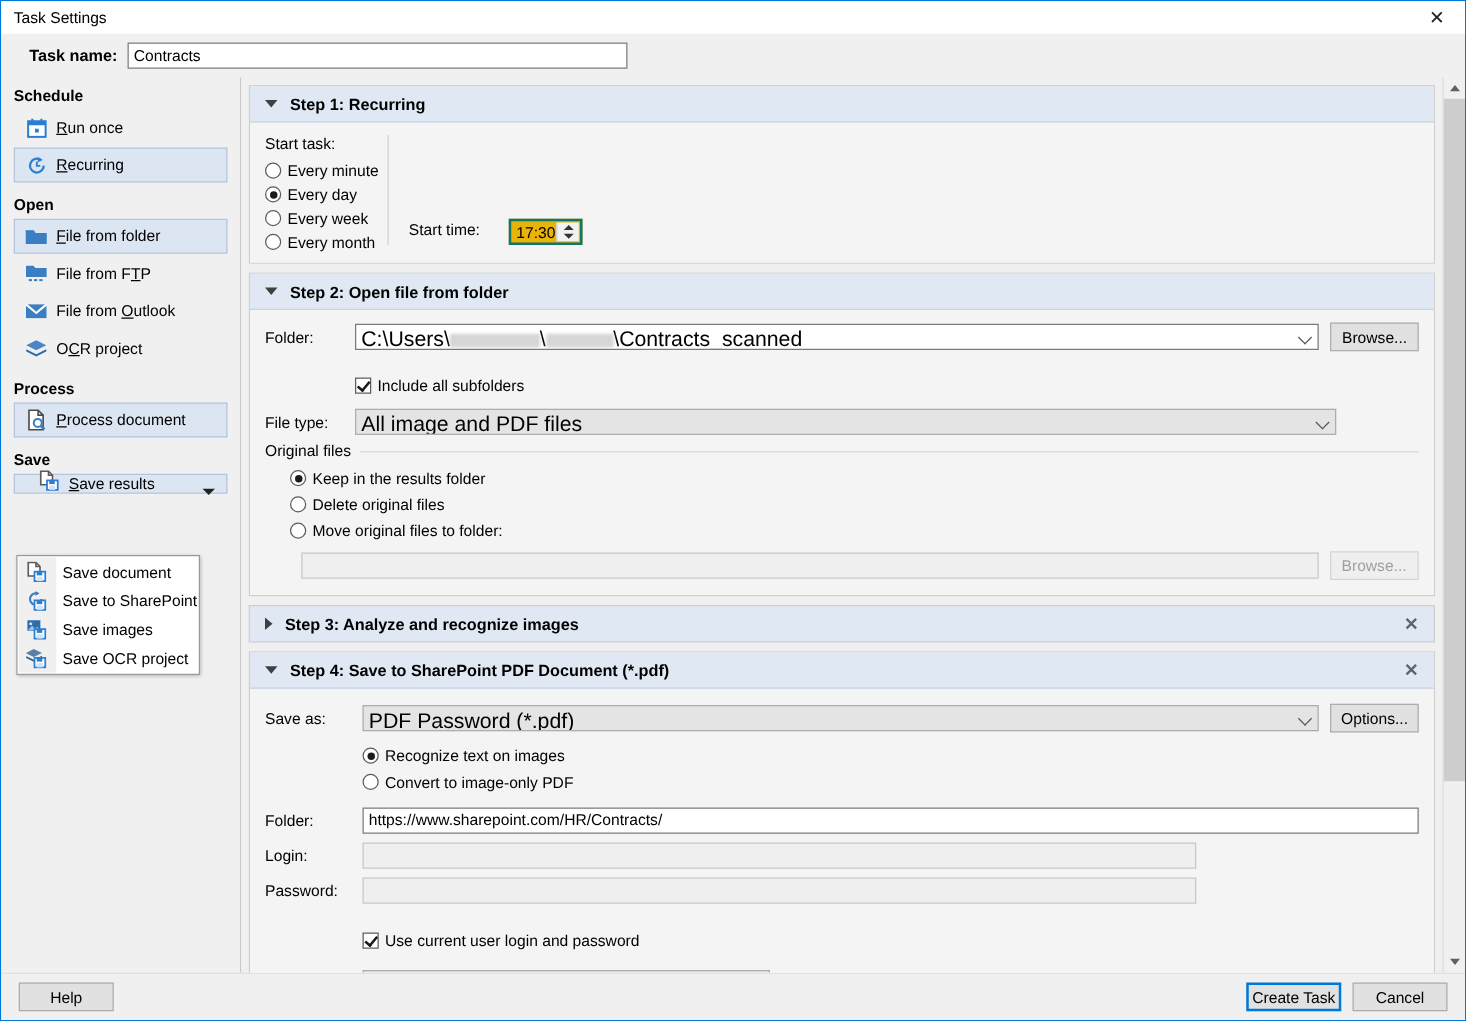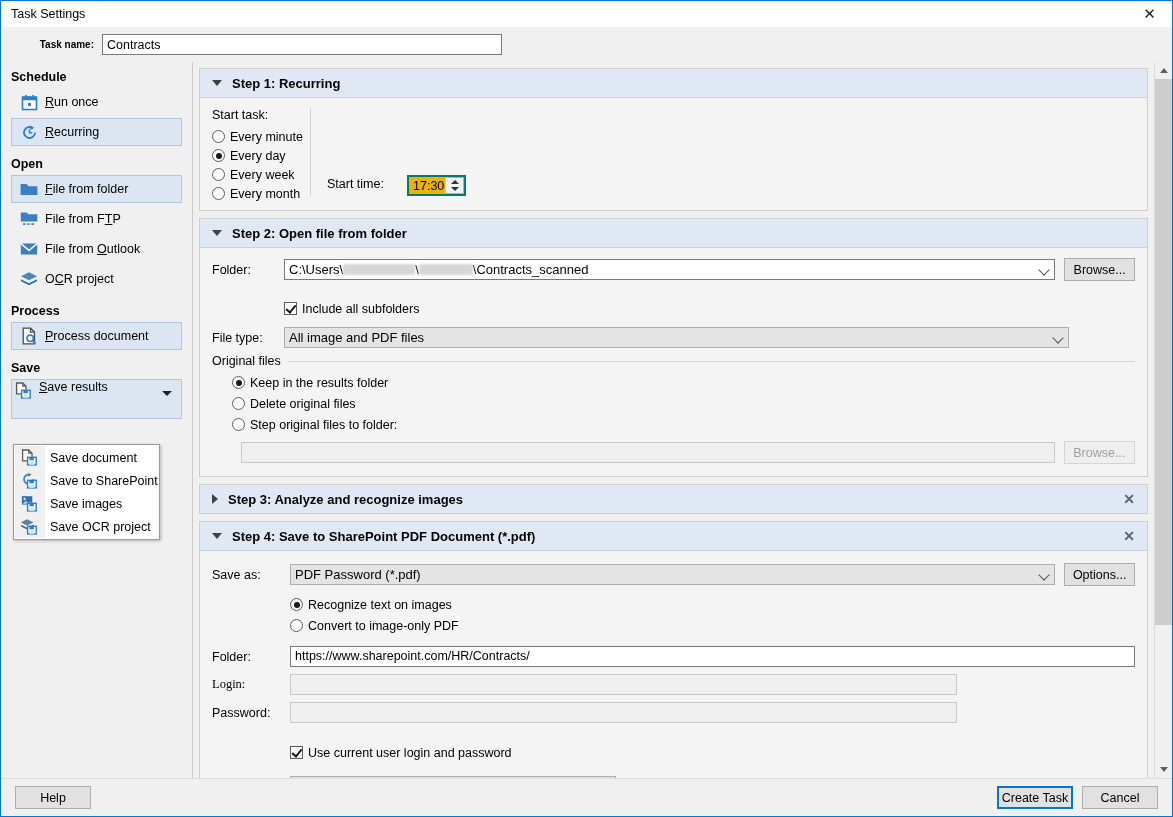--- a/index.html
+++ b/index.html
@@ -29,21 +29,21 @@
     position:absolute;right:0;top:0;width:45px;height:26px;
     display:flex;align-items:center;justify-content:center;
     font-size:15px;color:#222;cursor:default;
   }
   
   .namerow{
     flex:0 0 35px;background:#f0f0f0;display:flex;align-items:center;
     padding-left:0;
   }
   .namerow .lbl{
-    width:93px;text-align:right;font-weight:bold;font-size:10px;padding-right:8px;
+    width:93px;text-align:right;font-weight:bold;font-size:13px;padding-right:8px;
   }
   .namerow input{
     width:400px;height:21px;box-sizing:border-box;
     border:1px solid #7a7a7a;background:#fff;
     font-family:"Liberation Sans",sans-serif;font-size:12.5px;
     padding:0 4px;color:#000;outline:none;
   }
   
   .bodysplit{flex:1 1 auto;display:flex;min-height:0;}
   
@@ -59,22 +59,22 @@
     height:28px;margin:0 10px 2px 10px;display:flex;align-items:center;
     padding-left:6px;box-sizing:border-box;border:1px solid transparent;
     font-size:12.5px;cursor:default;
   }
   .sbitem .ico{width:22px;height:20px;flex:0 0 22px;margin-right:5px;
     display:flex;align-items:center;justify-content:center;}
   .sbitem.sel{background:#dce6f2;border:1px solid #b5c6dc;}
   u{text-decoration:underline;}
   
   .savebtn{
-    height:40px;margin:0 10px 0 10px;display:flex;align-items:flex-start;
-    padding-left:0;box-sizing:border-box;
+    height:16px;margin:0 10px 0 10px;display:flex;align-items:flex-end;
+    padding-left:16px;box-sizing:border-box;
     background:#dce6f2;border:1px solid #b5c6dc;font-size:12.5px;cursor:default;
     position:relative;
   }
   .savebtn .ico{width:22px;height:20px;flex:0 0 22px;margin-right:5px;
     display:flex;align-items:center;justify-content:center;}
   .savebtn .carat{position:absolute;right:9px;top:11px;
     width:0;height:0;border-left:5px solid transparent;border-right:5px solid transparent;
     border-top:5px solid #222;}
   
   .menu{
@@ -121,21 +121,21 @@
       position:relative;box-sizing:border-box;}
   .cb.on::after{content:"";position:absolute;left:3px;top:0px;width:4px;height:8px;
       border-right:2px solid #1a1a1a;border-bottom:2px solid #1a1a1a;transform:rotate(40deg);}
   .chk{display:flex;align-items:center;height:19px;font-size:12.5px;cursor:default;margin-top:11px;}
   .frow{display:flex;align-items:center;margin-bottom:7px;}
   .flbl{width:72px;flex:0 0 72px;font-size:12.5px;}
   .txt{height:21px;box-sizing:border-box;border:1px solid #7a7a7a;background:#fff;
        font-family:"Liberation Sans",sans-serif;font-size:12.5px;padding:2px 4px 0 4px;color:#000;overflow:hidden;white-space:nowrap;}
   .txt.flat{border:1px solid #c8c8c8;background:#efefef;}
   .combo{height:21px;box-sizing:border-box;border:1px solid #7a7a7a;background:#fff;
-       font-size:13px;padding:2px 22px 0 4px;position:relative;white-space:nowrap;overflow:hidden;}
+       font-size:17px;padding:2px 22px 0 4px;position:relative;white-space:nowrap;overflow:hidden;}
   .combo.gray{background:#e4e4e4;border:1px solid #adadad;}
   .combo .cv{position:absolute;right:6px;top:6px;width:7px;height:7px;
        border-right:1.6px solid #555;border-bottom:1.6px solid #555;transform:rotate(45deg);}
   .btn{height:23px;min-width:66px;box-sizing:border-box;border:1px solid #adadad;background:#e1e1e1;
        font-family:"Liberation Sans",sans-serif;font-size:12.5px;color:#000;cursor:default;
        display:flex;align-items:center;justify-content:center;}
   .btn.dis{color:#a0a0a0;background:#efefef;border-color:#d4d4d4;}
   .legend{display:flex;align-items:center;margin:4px 0 4px 0;}
   .legend .lt{font-size:12.5px;padding-right:7px;}
   .legend .ln{flex:1 1 auto;height:1px;background:#d6d6d6;}
@@ -432,21 +432,21 @@
               <div class="radio" style="height:21px;">
                 <span class="rd on"></span>
                 <span>Keep in the results folder</span>
               </div>
               <div class="radio" style="height:21px;">
                 <span class="rd"></span>
                 <span>Delete original files</span>
               </div>
               <div class="radio" style="height:21px;">
                 <span class="rd"></span>
-                <span>Step original files to folder:</span>
+                <span>Move original files to folder:</span>
               </div>
             </div>
 
             <div class="frow" style="margin-top:6px;margin-bottom:0;">
               <div class="flbl" style="width:29px;flex:0 0 29px;"></div>
               <div class="txt flat" style="width:820px;"></div>
               <div class="btn dis" style="margin-left:9px;width:72px;">Browse...</div>
             </div>
 
           </div>
@@ -487,21 +487,21 @@
                 <span>Convert to image-only PDF</span>
               </div>
             </div>
 
             <div class="frow" style="margin-top:10px;">
               <div class="flbl" style="width:78px;flex:0 0 78px;">Folder:</div>
               <div class="txt" style="width:862px;">https://www.sharepoint.com/HR/Contracts/</div>
             </div>
 
             <div class="frow">
-              <div class="flbl" style="width:78px;flex:0 0 78px;font-family:Liberation Serif, serif;">Login:</div>
+              <div class="flbl" style="width:78px;flex:0 0 78px;">Login:</div>
               <div class="txt flat" style="width:667px;"></div>
             </div>
 
             <div class="frow" style="margin-bottom:9px;">
               <div class="flbl" style="width:78px;flex:0 0 78px;">Password:</div>
               <div class="txt flat" style="width:667px;"></div>
             </div>
 
             <div class="frow" style="margin-bottom:14px;">
               <div class="flbl" style="width:78px;flex:0 0 78px;"></div>

